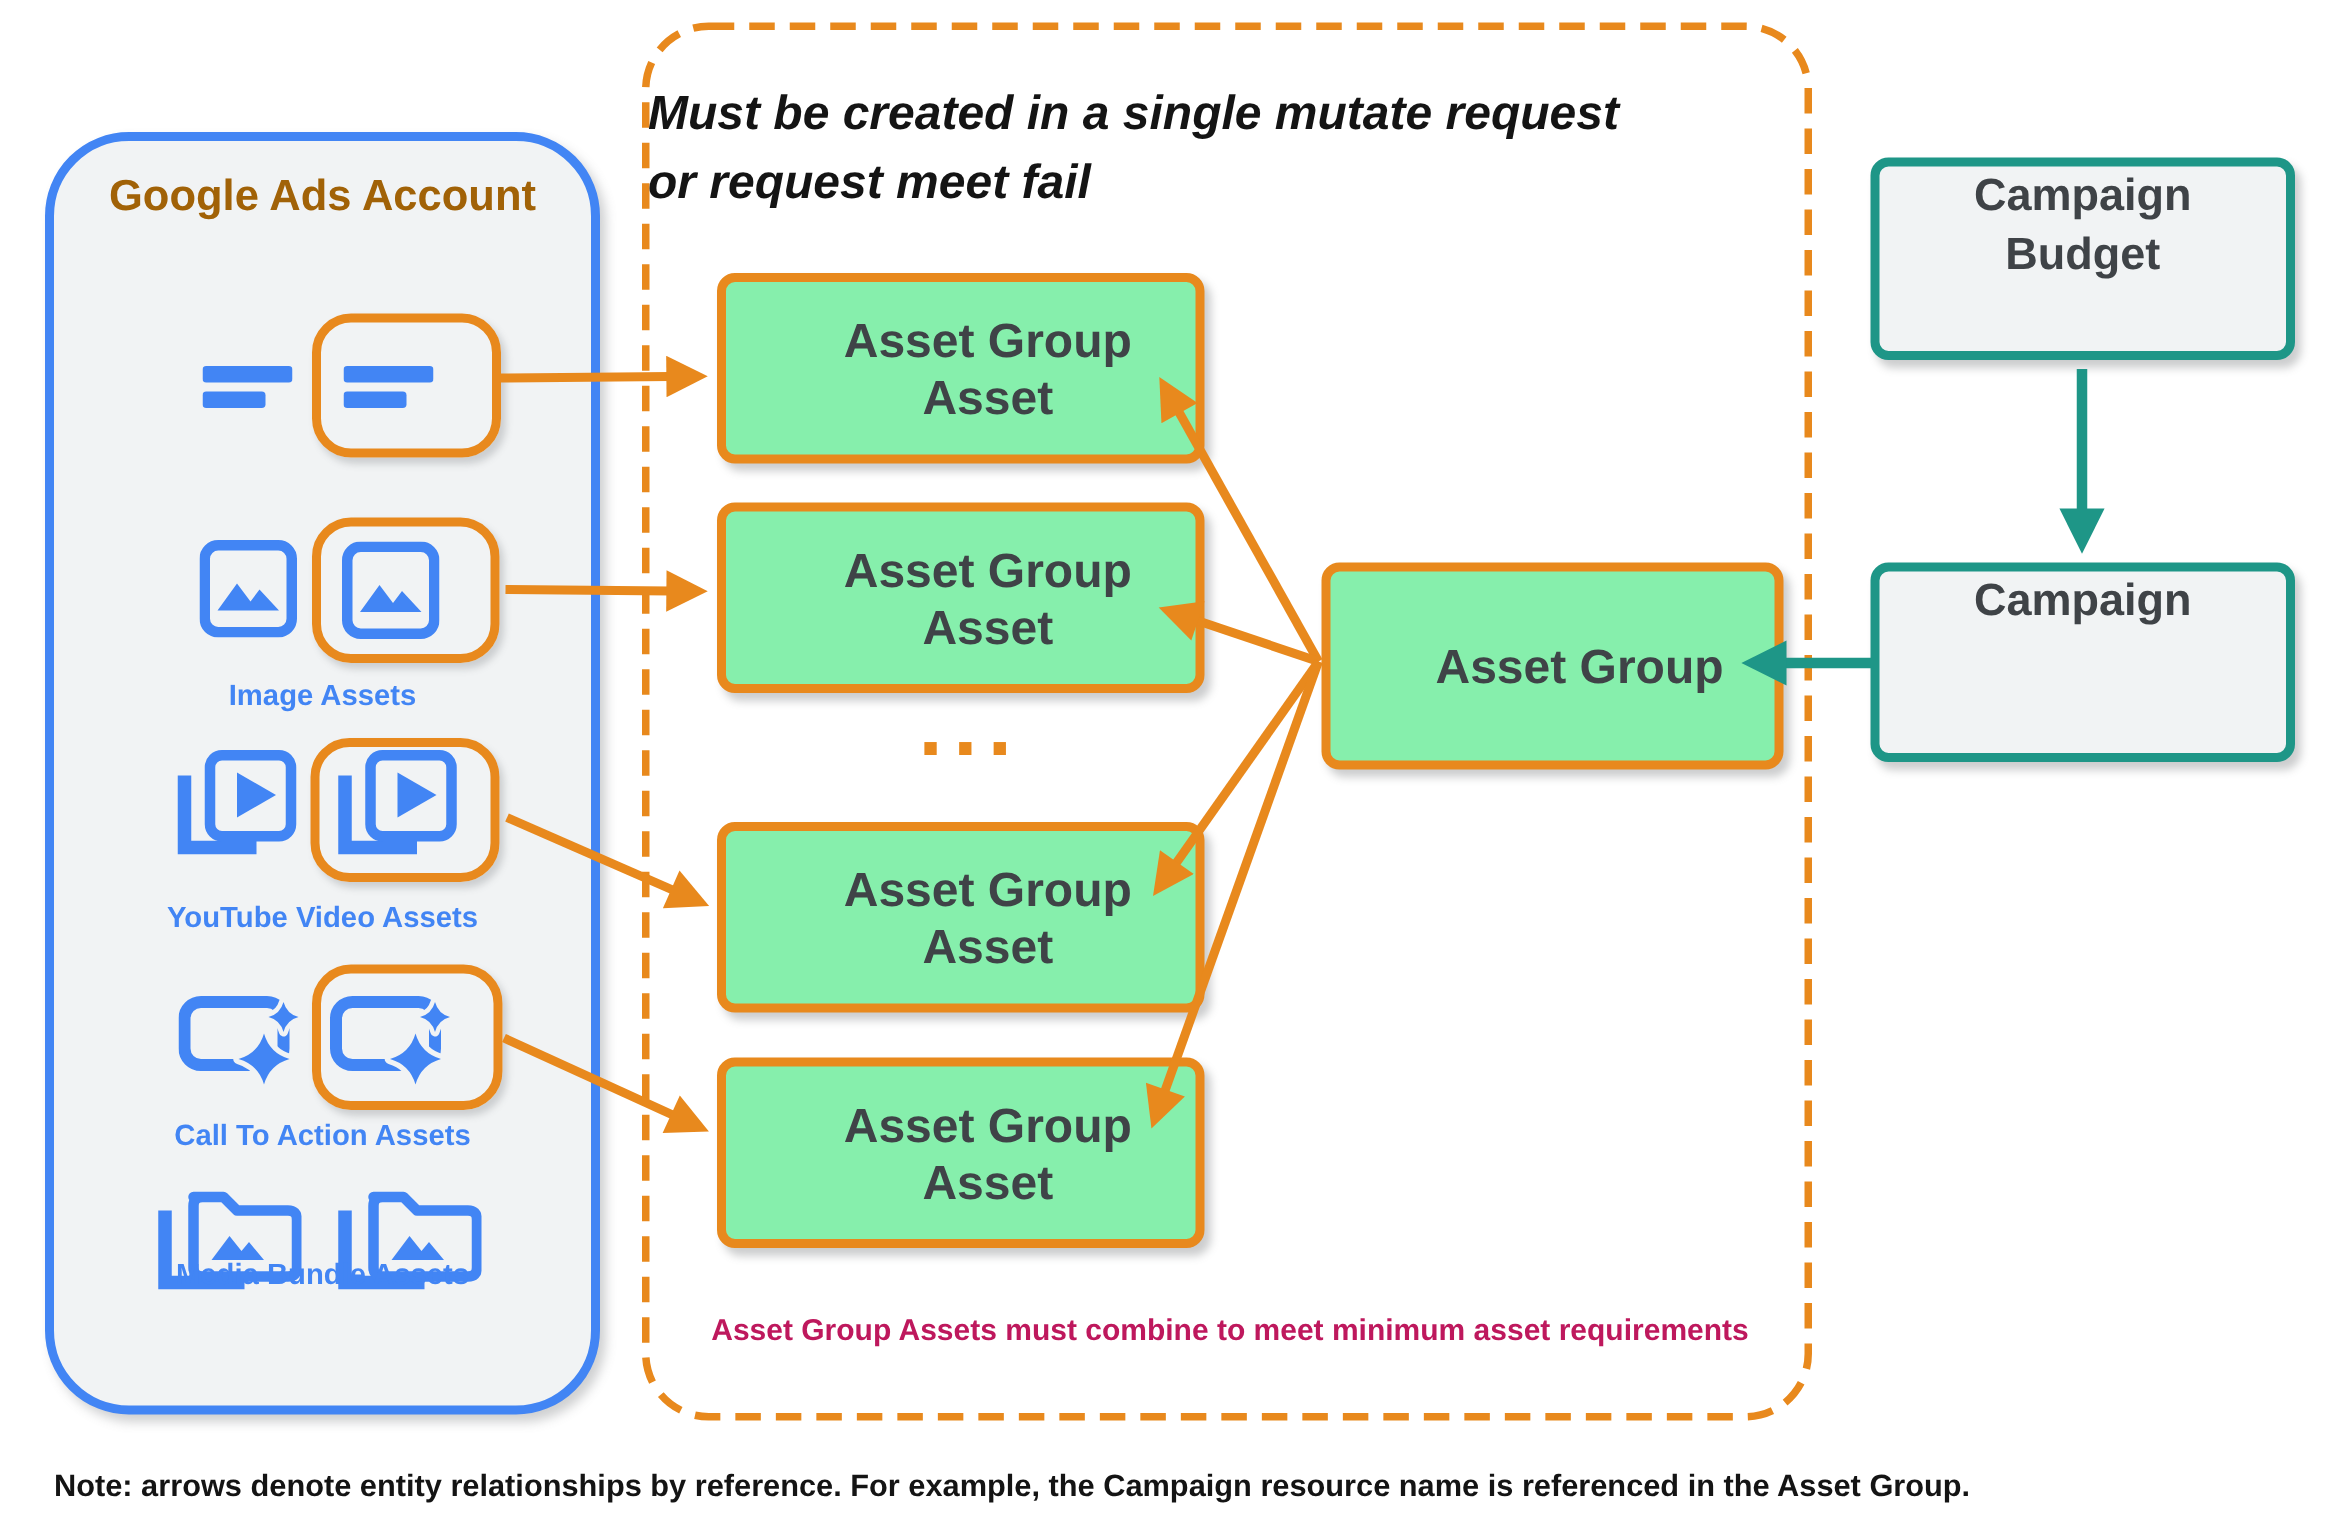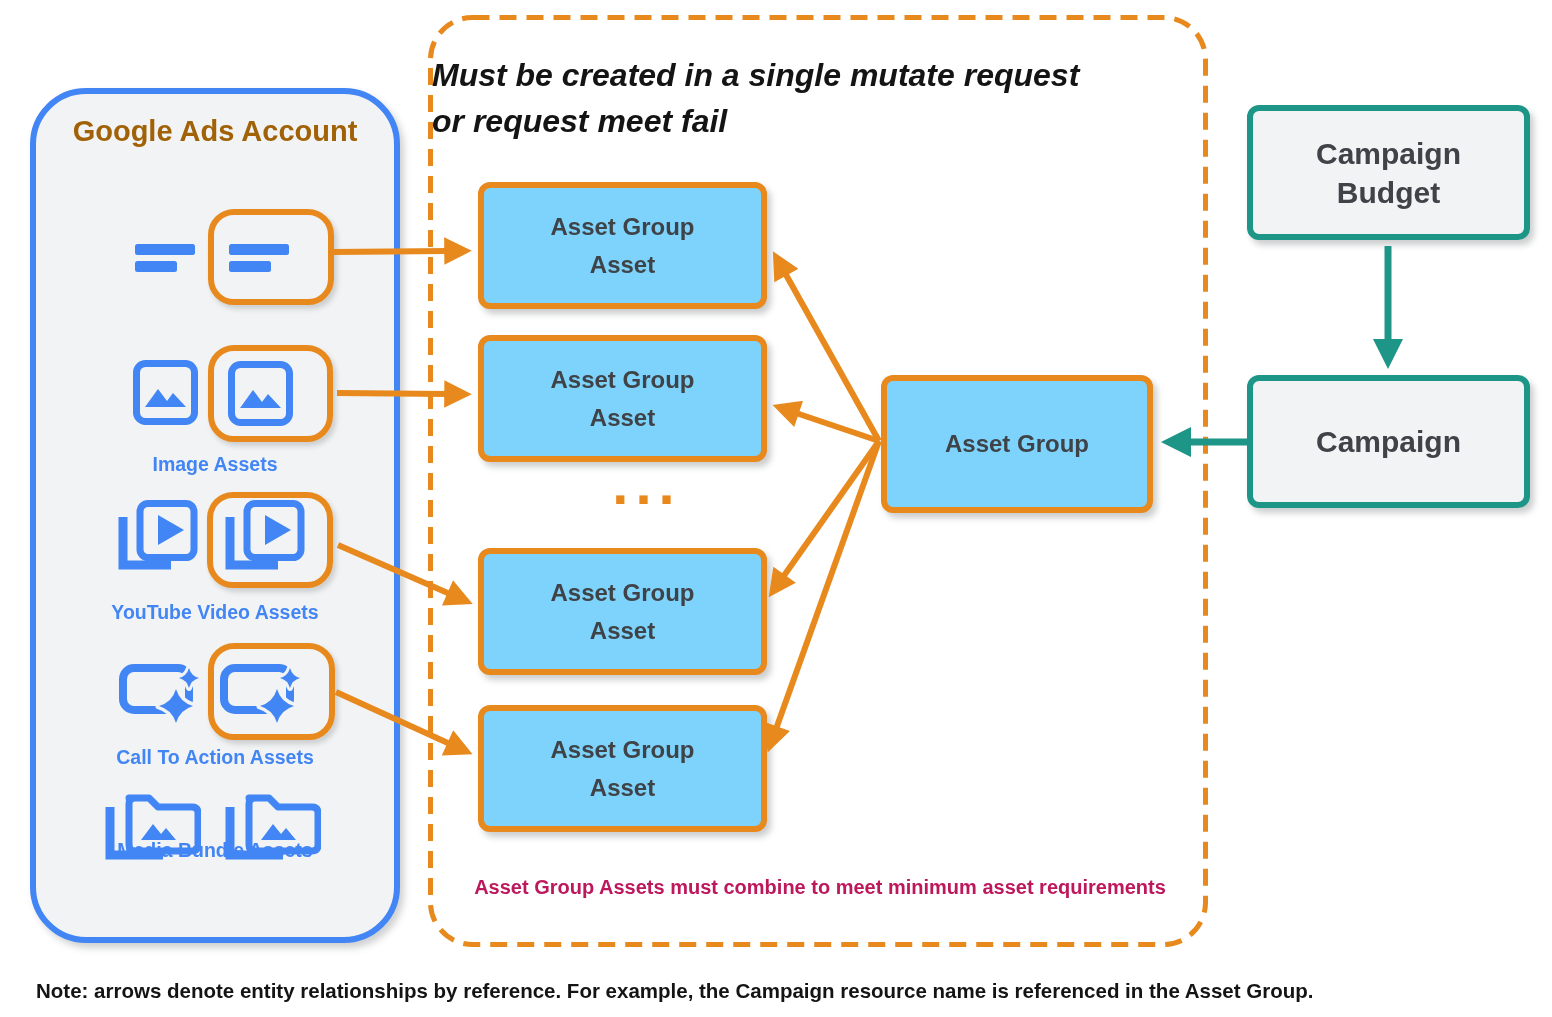--- a/index.html
+++ b/index.html
@@ -22,29 +22,29 @@
   .asset-label{
     left:30px;width:370px;text-align:center;
     font-size:19.5px;font-weight:bold;color:#4285F4;
   }
   .ring{
     border:6px solid #E8891D;border-radius:26px;background:transparent;
     box-shadow:3px 4px 5px rgba(95,99,104,.25);
   }
   
   .obox{
-    background:#7dd3fc;border:6px solid #E8891D;border-radius:12px;
+    background:#86efac;border:6px solid #E8891D;border-radius:12px;
     box-shadow:4px 5px 6px rgba(95,99,104,.32);
     display:flex;flex-direction:column;align-items:center;justify-content:center;
-    font-size:24px;line-height:38px;font-weight:bold;color:#3F4347;text-align:center;
+    font-size:32px;line-height:38px;font-weight:bold;color:#3F4347;text-align:center;padding-left:36px;
   }
   .tbox{
     background:#F1F3F4;border:6px solid #1E9687;border-radius:12px;
     box-shadow:4px 5px 6px rgba(95,99,104,.32);
-    display:flex;flex-direction:column;align-items:center;justify-content:center;
+    display:flex;flex-direction:column;align-items:center;justify-content:flex-start;
     font-size:30px;line-height:39px;font-weight:bold;color:#3F4347;text-align:center;
   }
   .mutate-title{
     left:432px;top:52px;width:772px;text-align:left;
     font-size:32px;line-height:46px;font-weight:bold;font-style:italic;color:#141414;
   }
   .dots{
     left:597px;top:462px;width:100px;text-align:center;
     font-size:58px;line-height:44px;letter-spacing:7px;font-weight:bold;color:#E8891D;
   }

